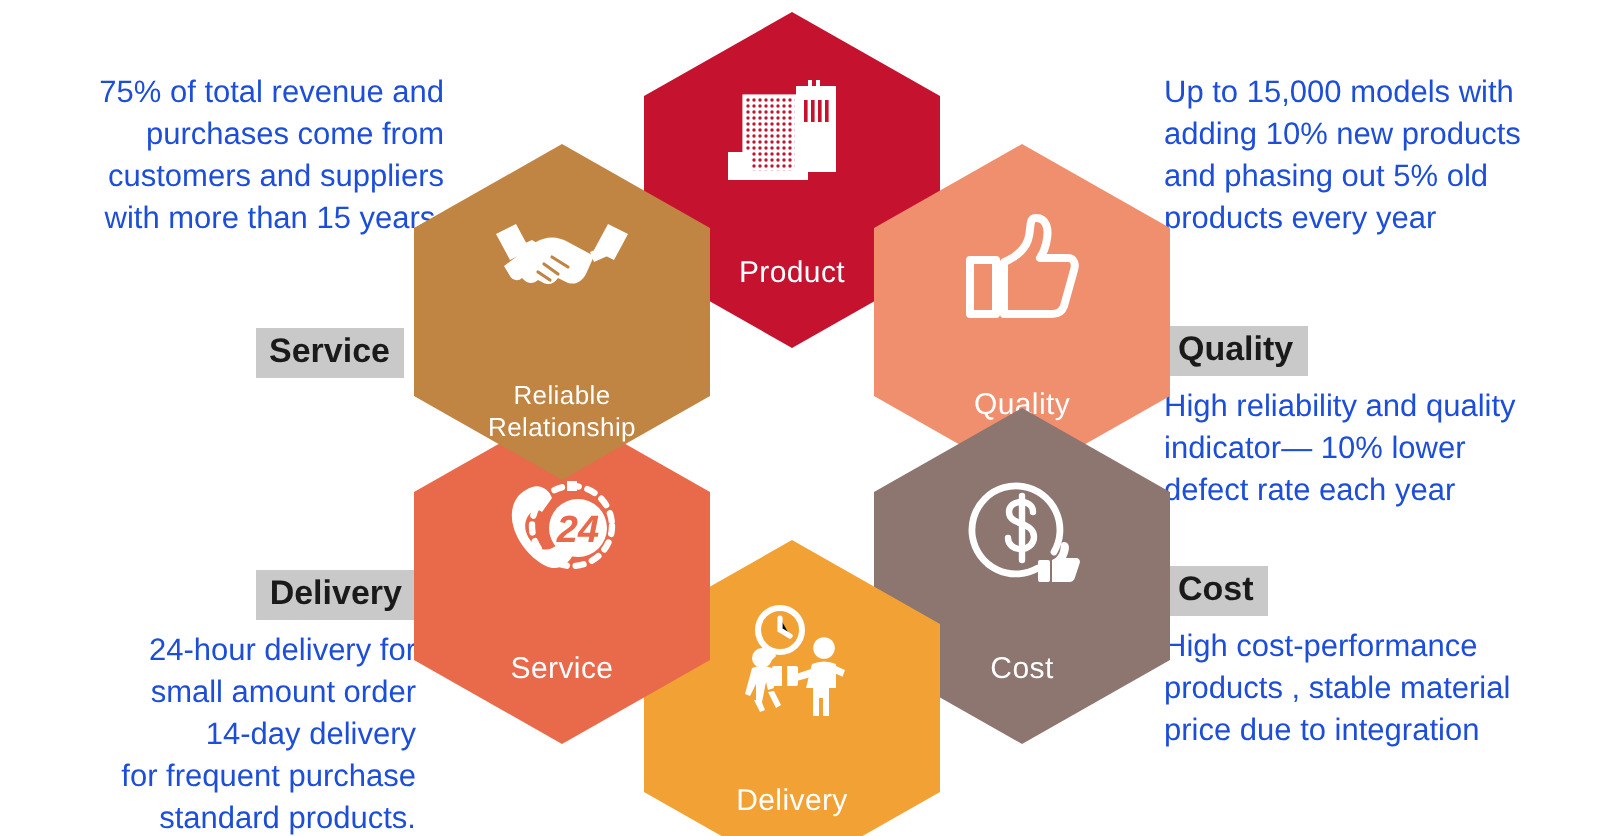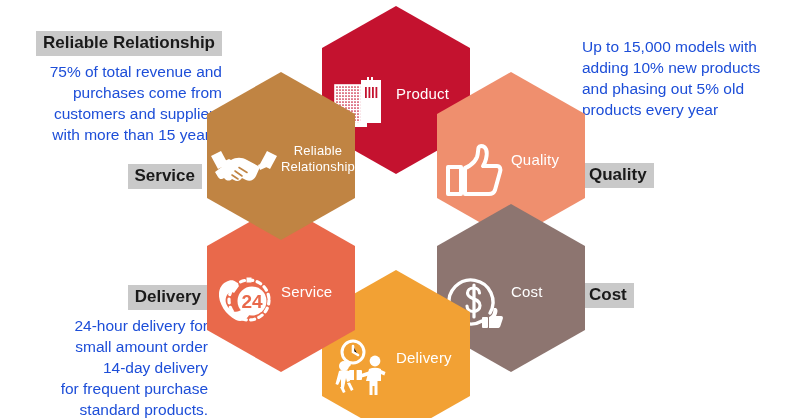--- a/index.html
+++ b/index.html
@@ -40,27 +40,27 @@
   #blk-delivery{left:0;top:285px;width:208px;}
   #blk-products{left:582px;top:31px;width:218px;}
   #blk-quality {left:582px;top:163px;width:218px;}
   #blk-cost    {left:582px;top:283px;width:218px;}
 
   
   .hex{
     position:absolute;
     width:148px;height:168px;
     clip-path:polygon(50% 0%,100% 25%,100% 75%,50% 100%,0% 75%,0% 25%);
-    display:flex;
-    align-items:center;justify-content:flex-start;
+    display:flex;flex-direction:column;
+    align-items:center;justify-content:flex-start;gap:22px;
   }
   .hex .icon{
     margin-top:30px;
     width:74px;height:64px;
-    display:flex;align-items:center;justify-content:center;
+    display:flex;align-items:center;justify-content:center;font-style:italic;
   }
   .hex .lbl{
     margin-top:6px;
     color:#ffffff;
     font-size:15px;
     line-height:17px;
     text-align:center;
     letter-spacing:.2px;
   }
   .hex.two-line .icon{margin-top:26px;}
@@ -75,21 +75,20 @@
   #hex-reliable  {left:207px;top:72px;}
 
   svg{display:block;overflow:visible;}
 </style>
 </head>
 <body>
 
 <div id="stage">
 
   <div class="block left" id="blk-reliable">
-    <div class="head">Reliable Relationship</div>
     <div class="body">75% of total revenue and
 purchases come from
 customers and suppliers
 with more than 15 years.</div>
   </div>
 
   <div class="block left" id="blk-service">
     <div class="head">Service</div>
   </div>
 
@@ -104,24 +103,30 @@
 
   <div class="block right" id="blk-products">
     <div class="body">Up to 15,000 models with
 adding 10% new products
 and phasing out 5% old
 products every year</div>
   </div>
 
   <div class="block right" id="blk-quality">
     <div class="head">Quality</div>
+    <div class="body">High reliability and quality
+indicator— 10% lower
+defect rate each year</div>
   </div>
 
   <div class="block right" id="blk-cost">
     <div class="head">Cost</div>
+    <div class="body">High cost-performance
+products , stable material
+price due to  integration</div>
   </div>
 
   <div class="hex" id="hex-product" style="background:#c4122f">
     <div class="icon">
       <svg width="64" height="56" viewBox="0 0 64 56">
         <defs>
           <pattern id="dots" width="3" height="3" patternUnits="userSpaceOnUse">
             <rect width="3" height="3" fill="#ffffff"></rect>
             <circle cx="1" cy="1" r="0.85" fill="#c4122f"></circle>
           </pattern>

